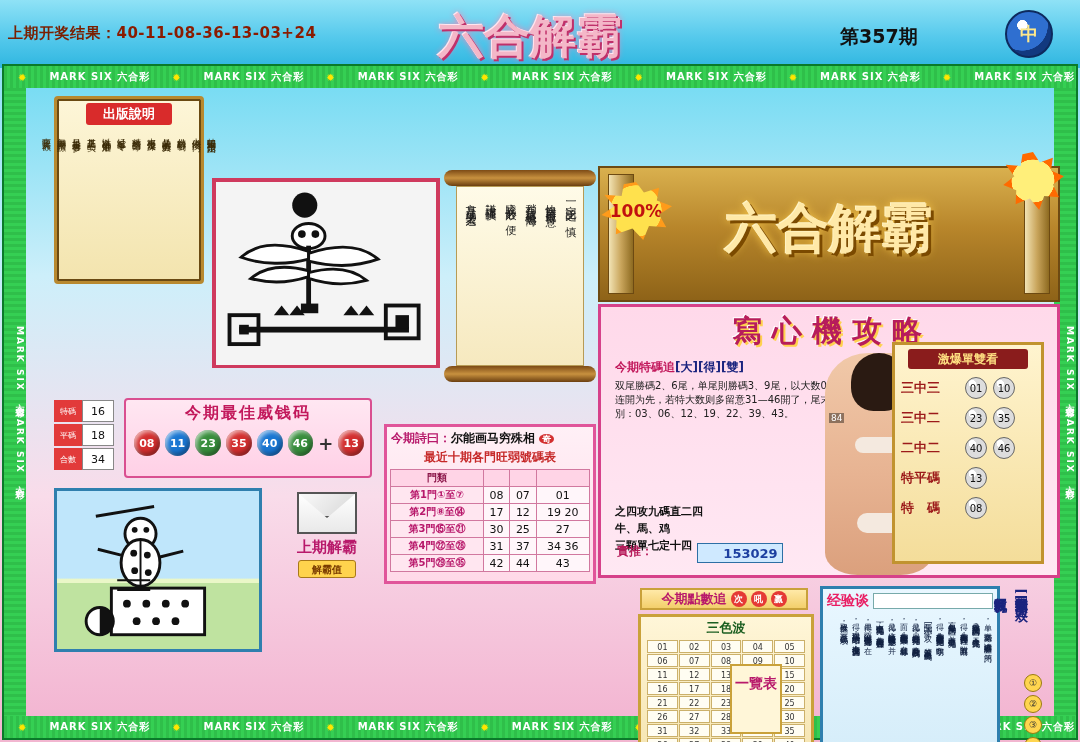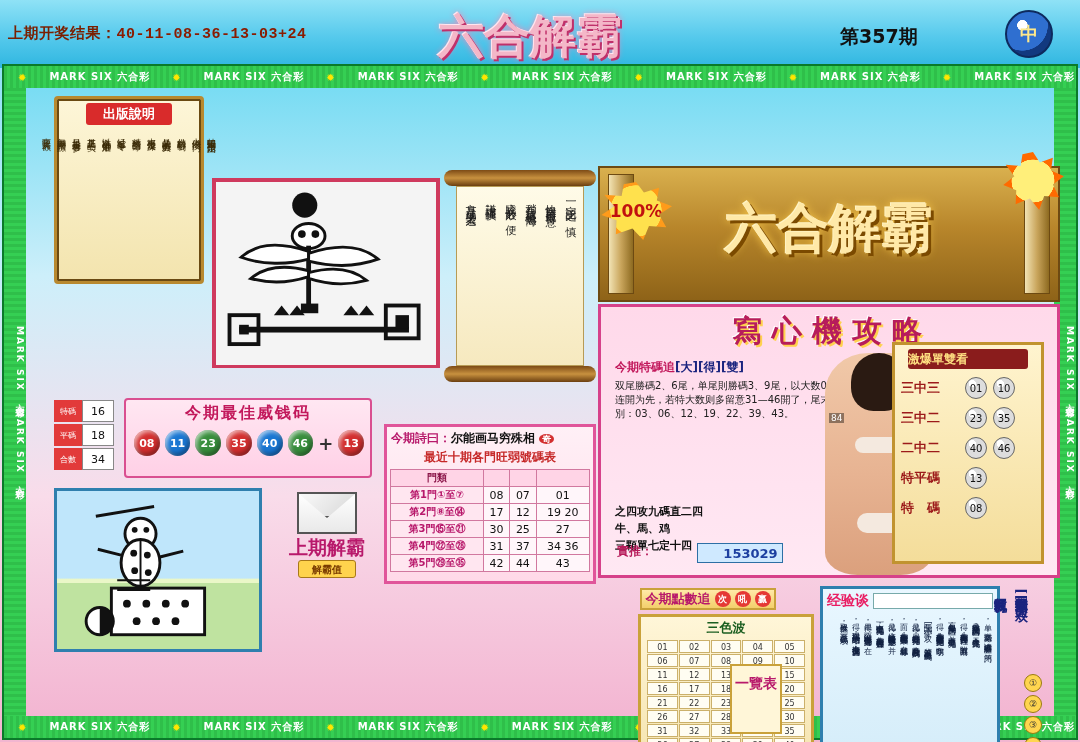--- a/index.html
+++ b/index.html
@@ -10,21 +10,21 @@
     background:#f2e7c8;
   }
   .page { position:relative; width:1080px; height:742px; overflow:hidden;
           background:linear-gradient(180deg,#7fdcf2 0%, #bff0fb 35%, #f7d7e6 70%, #f2b6d0 100%); }
 
   
   .topbar { position:absolute; left:0; top:0; width:1080px; height:68px;
             background:linear-gradient(180deg,#8fe2f6 0%, #55c9ec 55%, #2fb6e0 100%); }
   .top-left { position:absolute; left:8px; top:24px; font-size:15px; font-weight:bold;
               color:#7a1f00; letter-spacing:0.5px; }
-  .top-left .nums { color:#8a1b00;font-family:Liberation Mono, monospace; }
+  .top-left .nums { color:#8a1b00; }
   .top-title { position:absolute; left:360px; top:6px; width:340px; text-align:center;
                font-size:46px; font-weight:bold; color:#f4b7c8;
                font-family:"DejaVu Serif", serif;
                text-shadow: 2px 2px 0 #c0306a, -1px -1px 0 #ffe6ef, 0 0 6px #ff7fb0; }
   .top-issue { position:absolute; left:840px; top:24px; font-size:19px; font-weight:bold; color:#111; }
   .top-logo { position:absolute; left:1005px; top:10px; width:48px; height:48px; border-radius:50%;
               background:radial-gradient(circle at 35% 30%, #fff 0 12%, #2f6fd0 13% 60%, #12397f 61% 100%);
               border:2px solid #0d2a5e; }
   .top-logo span { position:absolute; inset:0; display:flex; align-items:center; justify-content:center;
                    color:#ffe98a; font-size:18px; font-weight:bold; }
@@ -124,21 +124,21 @@
   #strategy .girl .hair { position:absolute; left:26px; top:0; width:56px; height:58px;
                           background:#2a1a12; border-radius:50% 50% 40% 40%; }
   #strategy .girl .bik1 { position:absolute; left:30px; top:84px; width:50px; height:16px; background:#f4e9df; border-radius:8px; }
   #strategy .girl .bik2 { position:absolute; left:32px; top:160px; width:46px; height:20px; background:#f4e9df; border-radius:10px; }
   #strategy .tag { position:absolute; font-size:9px; color:#fff; background:#00000066; padding:0 2px; }
 
   
   #results { right:10px; top:254px; width:152px; height:222px;
              background:linear-gradient(180deg,#fff4cf,#f4dd9a); border:3px solid #c1932f; }
   #results .hd { margin:4px auto; width:120px; height:20px; background:#8a1c1c; color:#ffe082;
-                 font-size:12px; font-weight:bold; text-align:left; line-height:20px; border-radius:3px; }
+                 font-size:12px; font-weight:bold; text-align:center; line-height:20px; border-radius:3px; }
   #results .row { display:flex; align-items:center; height:30px; padding:0 6px; gap:6px; }
   #results .lbl { width:58px; font-size:13px; font-weight:bold; color:#9c1a1a; font-family:"DejaVu Serif", serif; }
   #results .ball { width:22px; height:22px; border-radius:50%; border:1px solid #666;
                    font-size:10px; color:#111; display:flex; align-items:center; justify-content:center;
                    background:radial-gradient(circle at 32% 28%, #fff 0 18%, #ddd 19% 100%); }
 
   
   #smallnums { left:28px; top:312px; width:62px; height:70px; }
   #smallnums .cell { display:flex; height:22px; margin-bottom:2px; }
   #smallnums .c1 { width:28px; background:#e23a3a; color:#fff; font-size:8px;
@@ -173,35 +173,35 @@
   #prevpic { left:28px; top:400px; width:208px; height:164px; background:#dff3ff; border:3px solid #2f7fae; }
   #prevpic .sky { position:absolute; inset:0; background:linear-gradient(180deg,#bfe6fb 0 55%, #eaf7c8 56% 100%); }
   #prevpic .ground { position:absolute; left:0; right:0; bottom:0; height:66px; background:#bfe3a0; }
 
   #prevlabel { left:246px; top:404px; width:110px; height:92px; }
   #prevlabel .env { width:60px; height:42px; background:linear-gradient(180deg,#fff,#e9e9e9);
                     border:2px solid #555; position:relative; margin:0 auto; }
   #prevlabel .env:after { content:""; position:absolute; left:0; top:0; width:56px; height:22px;
                           border-bottom:2px solid #555; background:linear-gradient(135deg,#fafafa,#d7d7d7);
                           clip-path:polygon(0 0,100% 0,50% 100%); }
-  #prevlabel .t { text-align:center; font-size:19px; font-weight:bold; color:#b8196b;
+  #prevlabel .t { text-align:center; font-size:15px; font-weight:bold; color:#b8196b;
                   font-family:"DejaVu Serif", serif; margin-top:4px; line-height:18px; }
   #prevlabel .btn { margin:4px auto 0; width:58px; height:18px; background:#ffd34d; border:1px solid #a8781a;
                     font-size:10px; text-align:center; line-height:18px; color:#7a3c00; font-weight:bold; border-radius:3px; }
 
   
   #wave { left:612px; top:498px; width:176px; height:218px;
           background:linear-gradient(180deg,#fff6d8,#f2dfa4); border:3px solid #c9a13a; }
   #wave .sub { text-align:center; font-size:13px; font-weight:bold; color:#1b5e20; margin-top:2px;
                font-family:"DejaVu Serif", serif; }
   #wave .grid { display:grid; grid-template-columns:repeat(5,1fr); gap:1px; padding:3px 6px; }
   #wave .g { font-size:8px; text-align:center; height:13px; line-height:13px; border:1px solid #cbb06a;
              background:#fffdf2; color:#333; }
 
-  #pnl-dice-title { left:614px; top:500px; width:136px; height:22px;
+  #pnl-dice-title { left:614px; top:500px; width:168px; height:22px;
                     background:linear-gradient(180deg,#ffe9a8,#f3cf6b); border:2px solid #c9a13a;
                     display:flex; align-items:center; justify-content:center; gap:4px;
                     font-size:13px; font-weight:bold; color:#b8196b; }
   #pnl-dice-title .d { width:16px; height:16px; border-radius:50%; background:#e53935; color:#fff;
                        font-size:9px; display:flex; align-items:center; justify-content:center; }
 
   
   #txtpanel { left:794px; top:498px; width:180px; height:218px;
               background:linear-gradient(180deg,#e9f7ff,#cfeaf8); border:3px solid #2f7fae; }
   #txtpanel .hdrow { display:flex; gap:4px; padding:3px 4px; align-items:center; }

